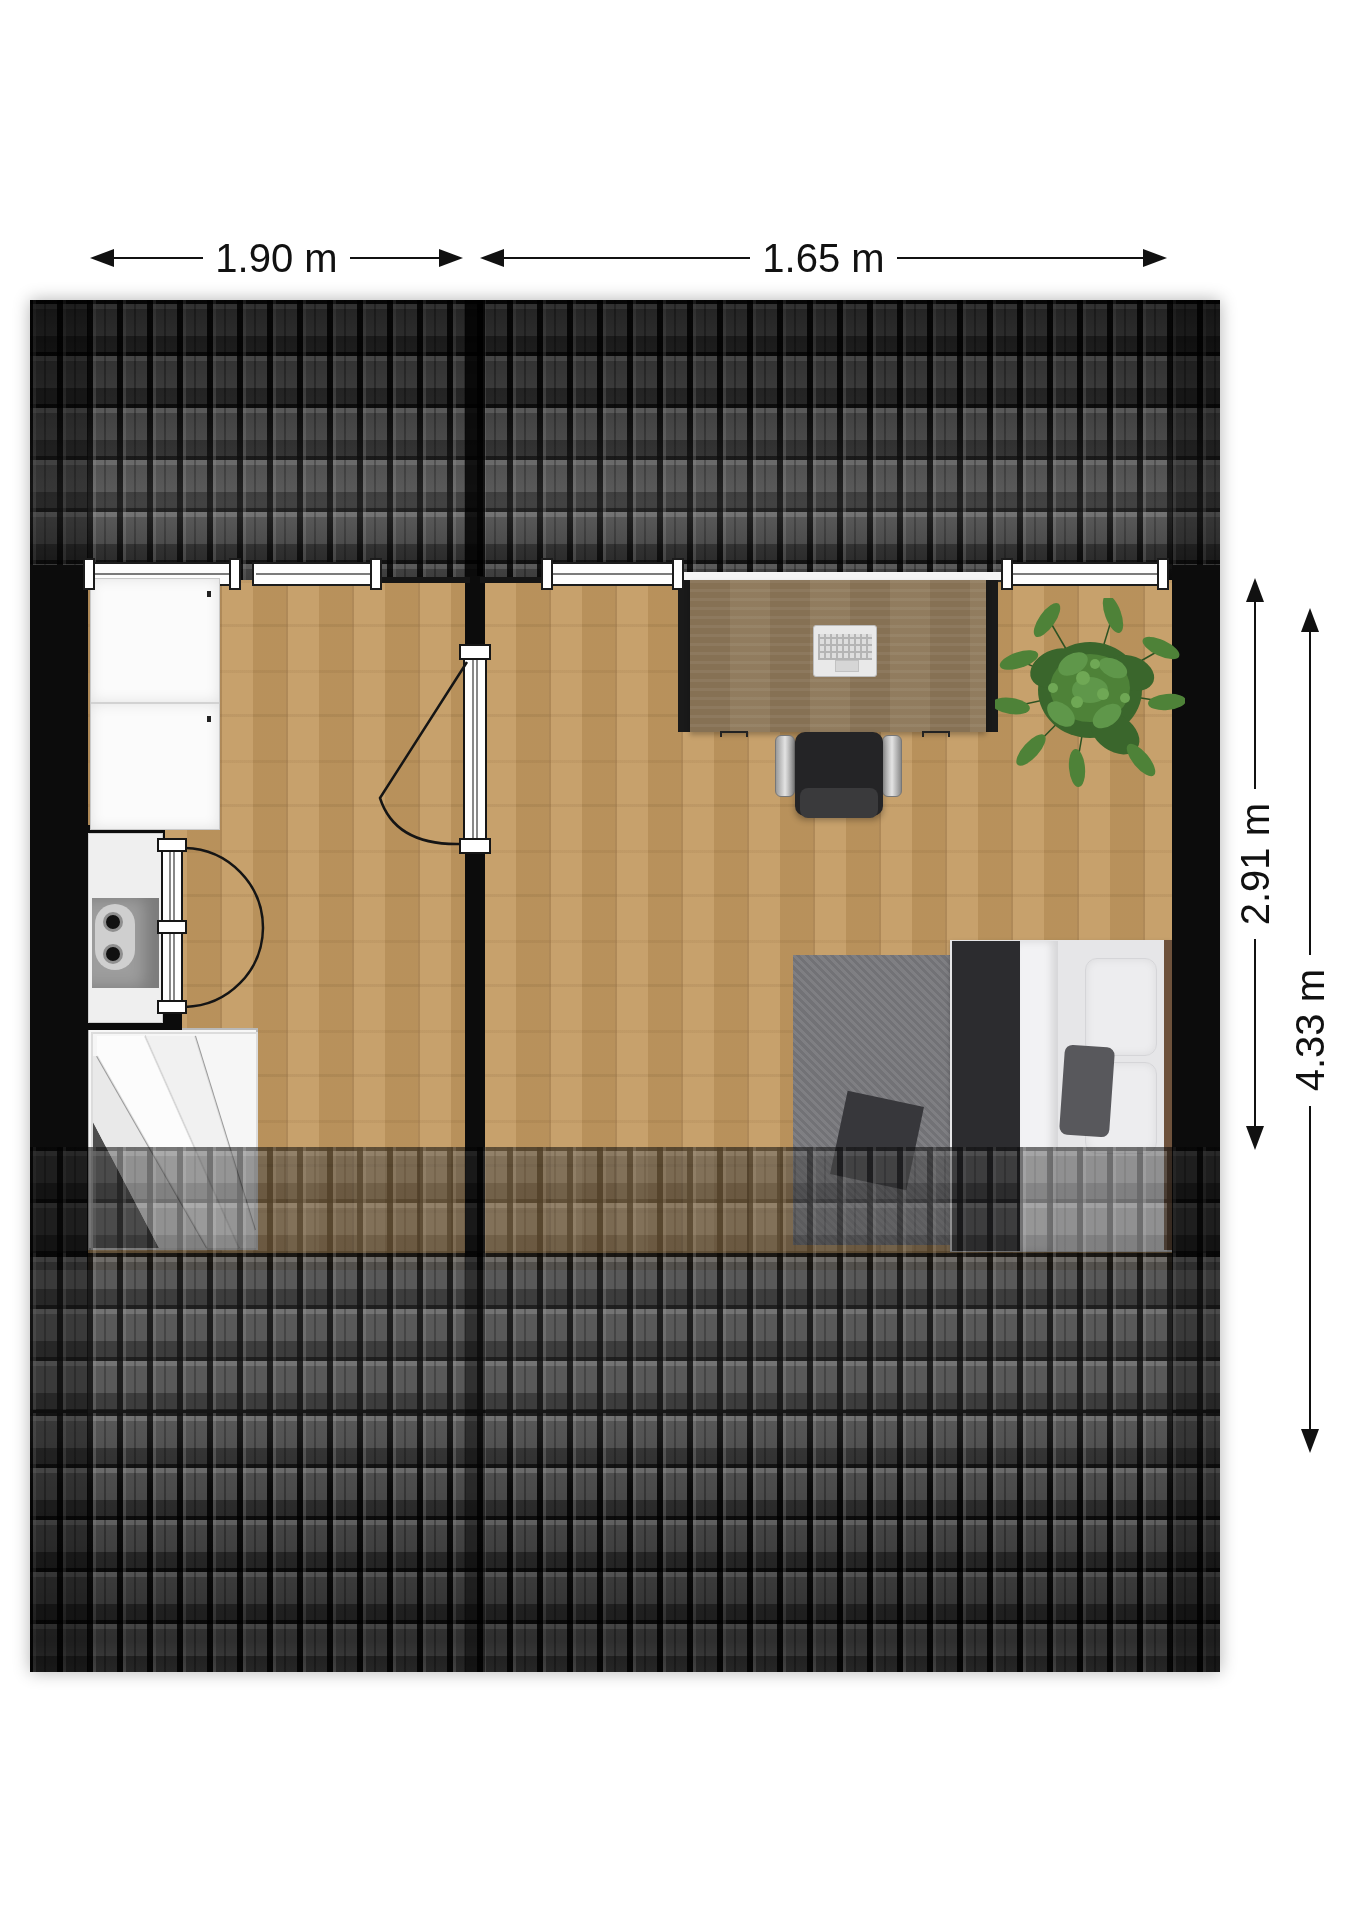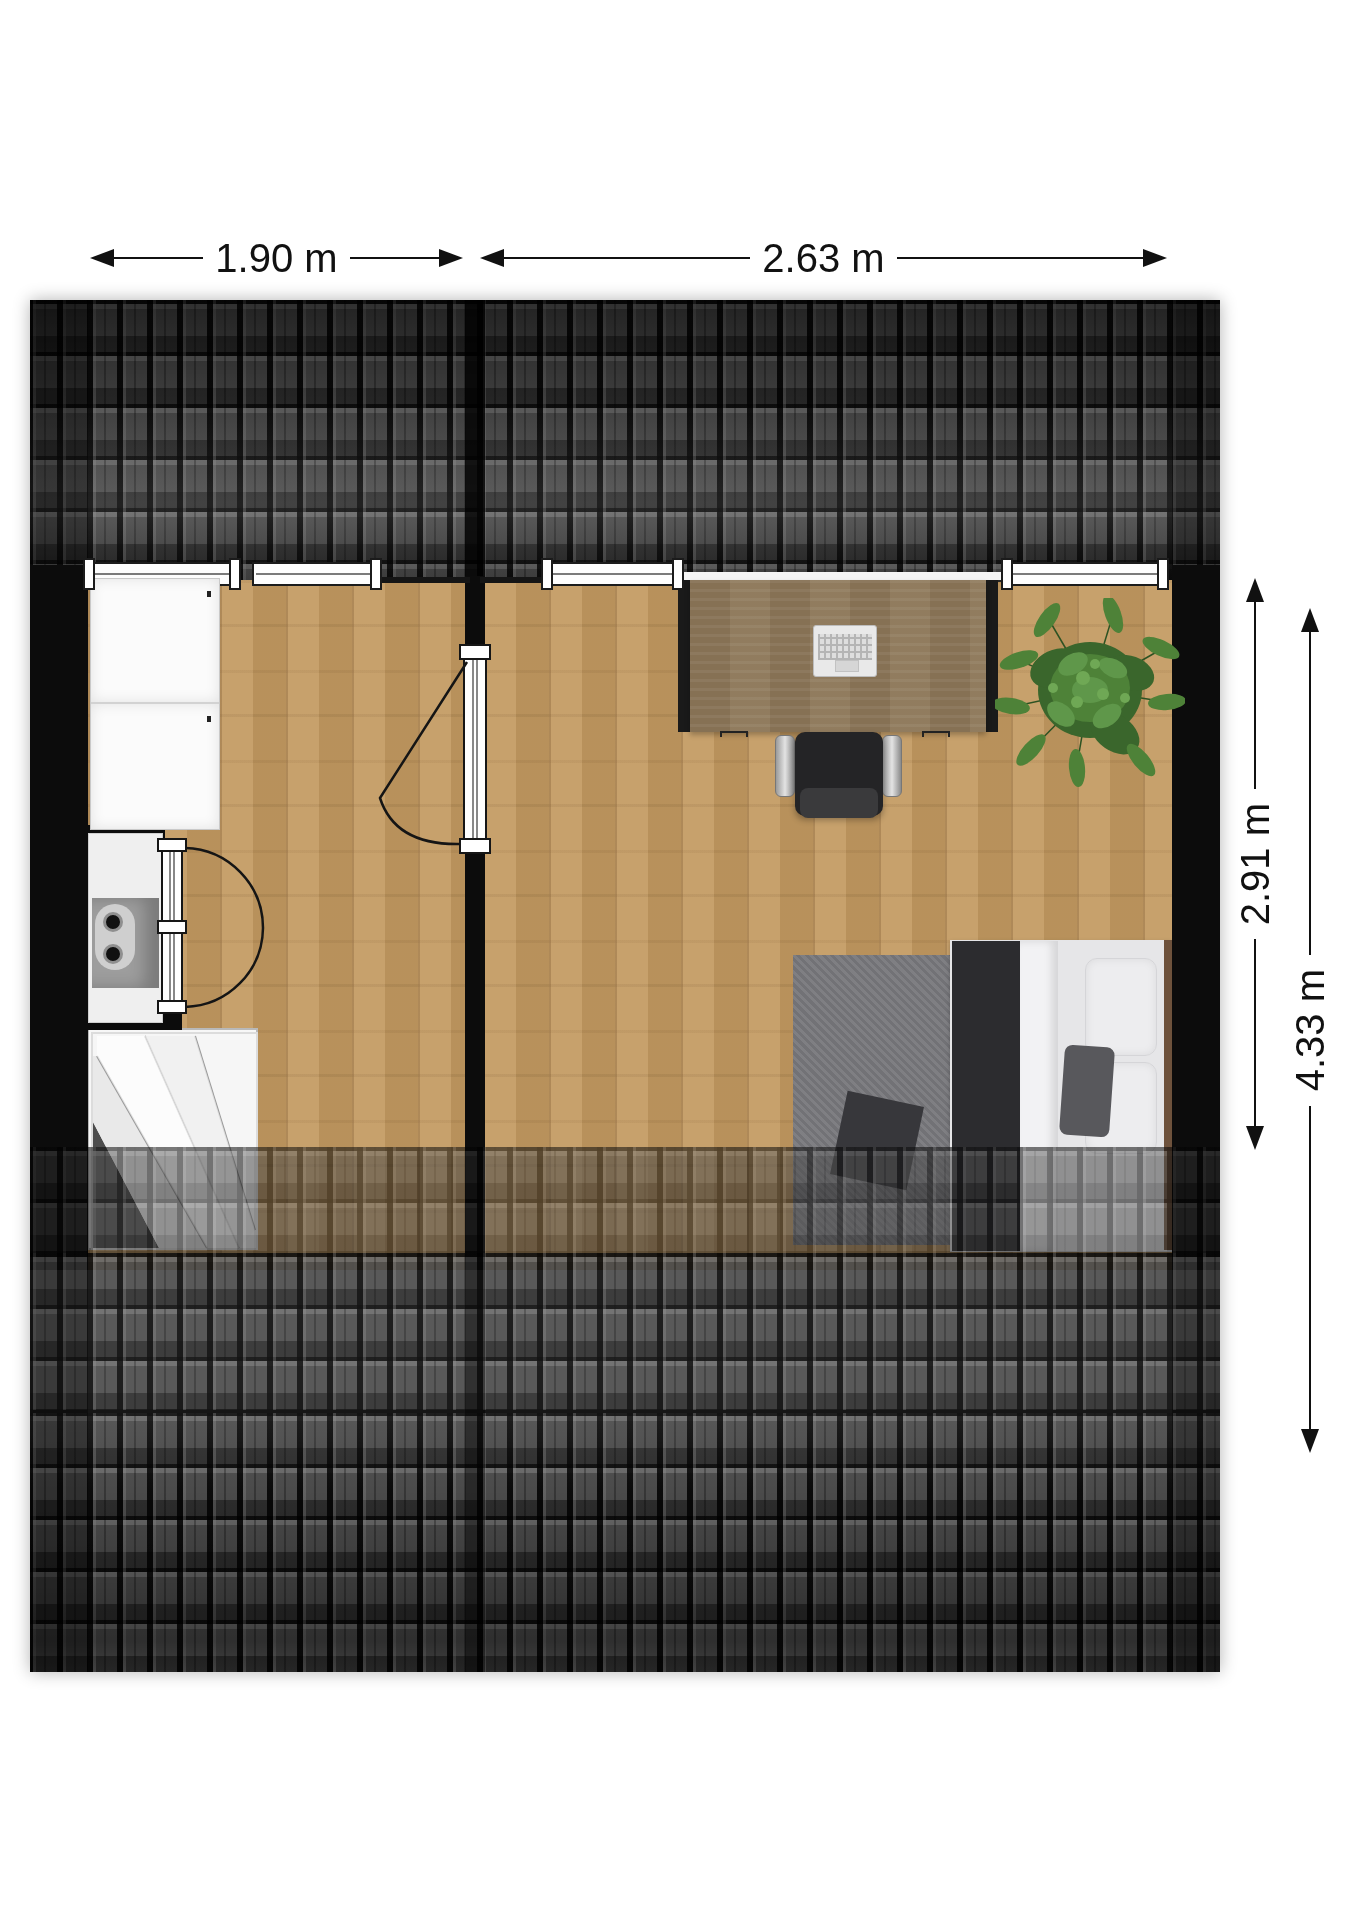--- a/index.html
+++ b/index.html
@@ -313,21 +313,21 @@
     <div class="ah left"></div>
     <div class="line"></div>
     <div class="label">1.90 m</div>
     <div class="line"></div>
     <div class="ah right"></div>
   </div>
 
   <div class="abs dim h" style="left:480px;top:234px;width:687px;">
     <div class="ah left"></div>
     <div class="line"></div>
-    <div class="label">2.63 m</div>
+    <div class="label">1.65 m</div>
     <div class="line"></div>
     <div class="ah right"></div>
   </div>
 
   <div class="abs dim v" style="left:1231px;top:578px;height:572px;">
     <div class="ah up"></div>
     <div class="line"></div>
     <div class="label">2.91 m</div>
     <div class="line"></div>
     <div class="ah down"></div>

